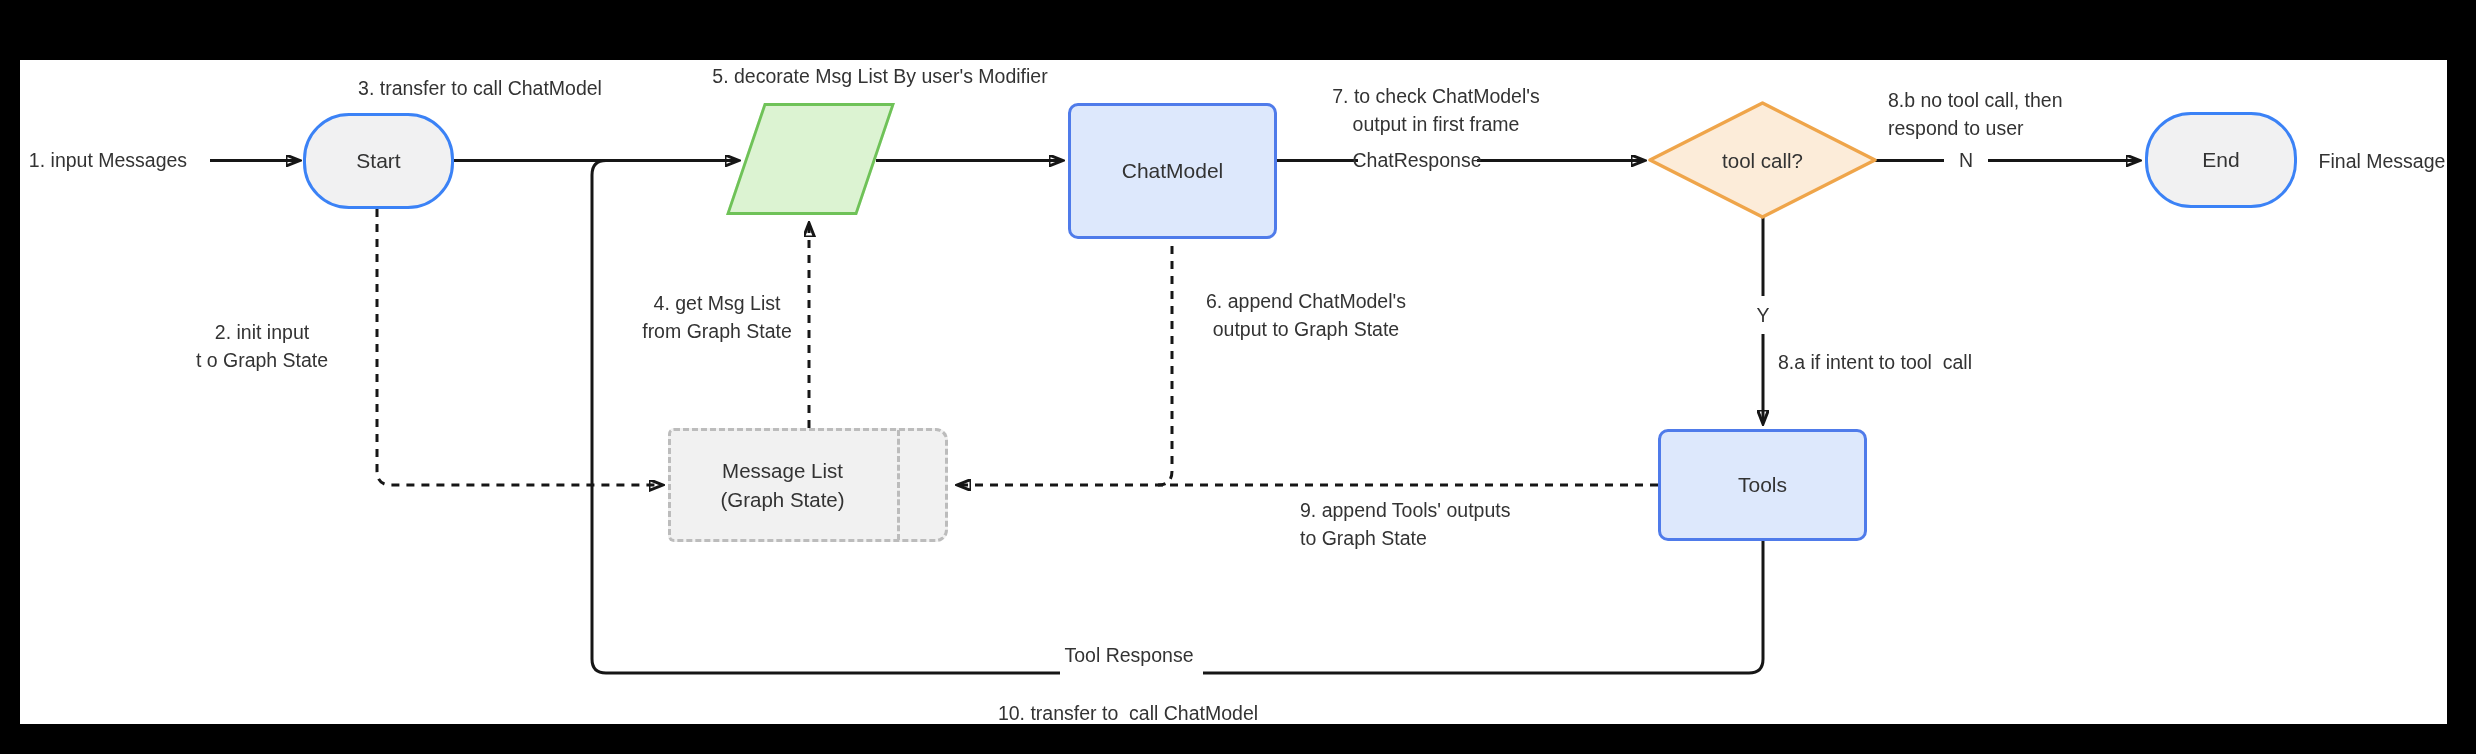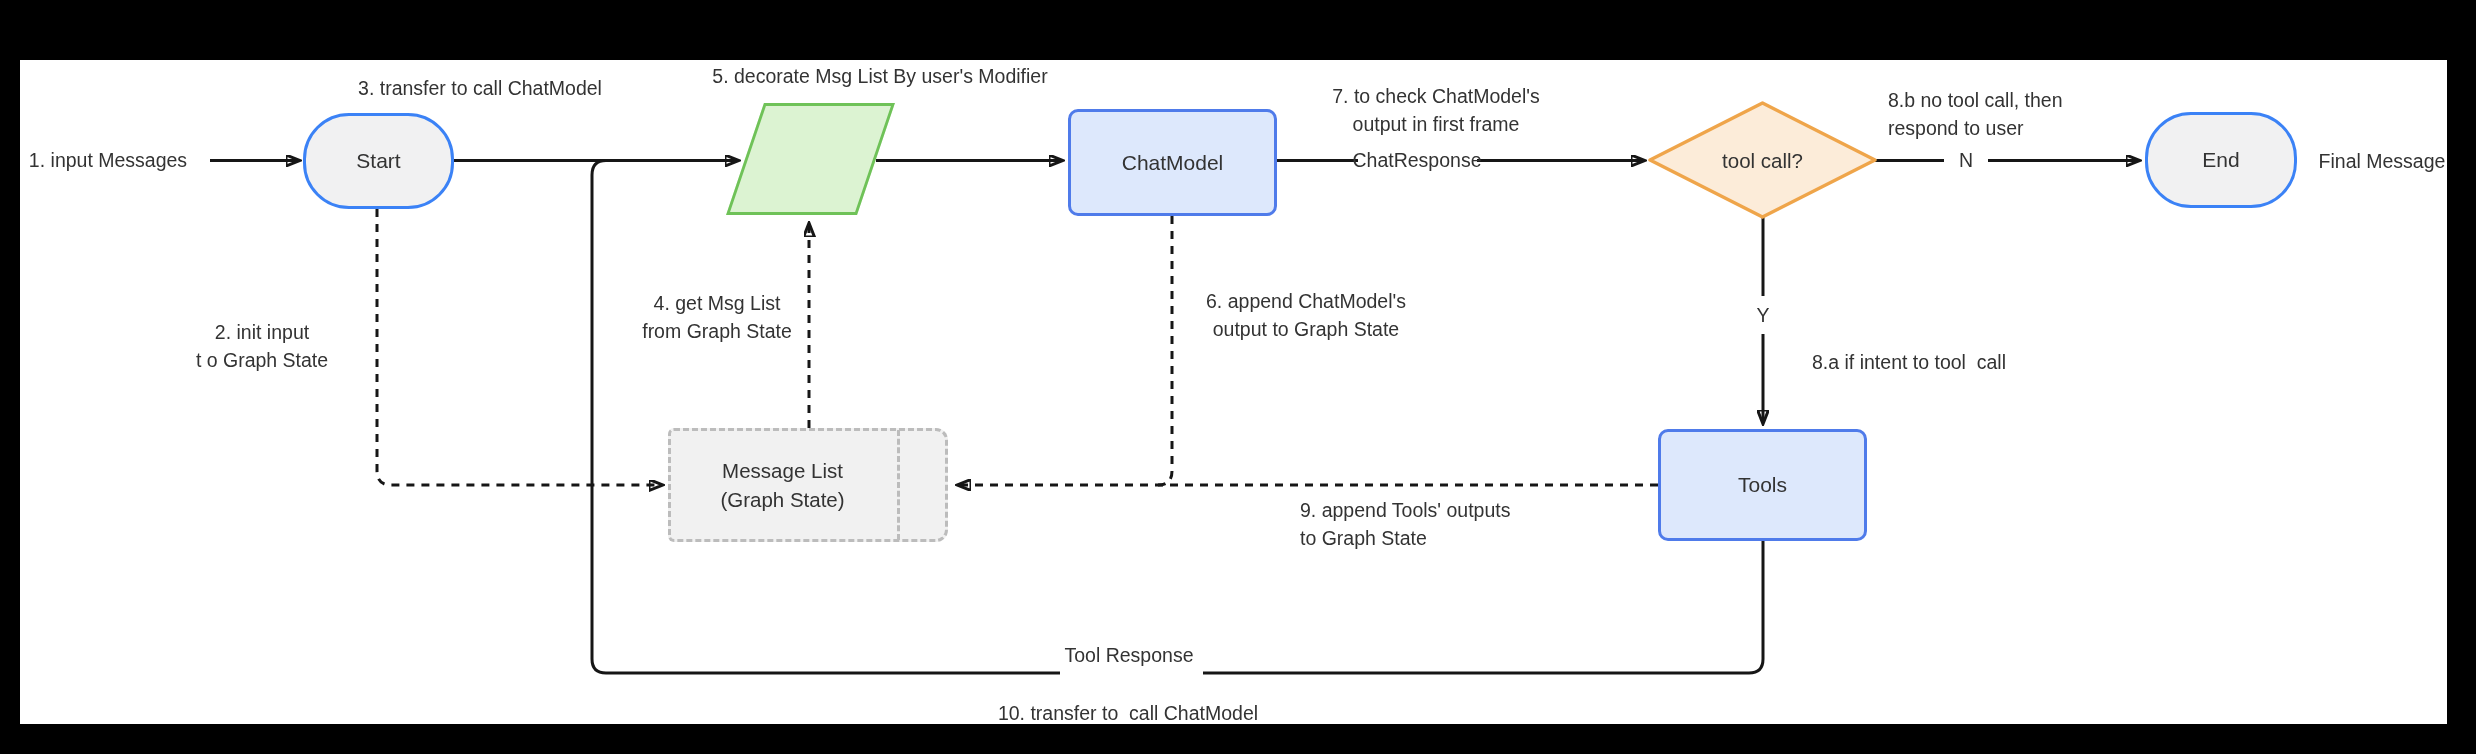--- a/index.html
+++ b/index.html
@@ -22,21 +22,21 @@
   .node-stadium{background:#f1f1f2;border:3px solid #3b82f6;border-radius:46px;font-size:21px;}
   .node-rect{background:#dde8fc;border:3px solid #4f7bea;border-radius:10px;font-size:21px;}
   .node-skew{background:#dcf3d2;border:3px solid #6fc258;transform:skewX(-18.7deg);}
   .node-label{position:absolute;display:flex;flex-direction:column;align-items:center;justify-content:center;
         color:#333;font-size:20.5px;line-height:29px;text-align:center;}
   .node-state{background:#f1f1f1;border:3px dashed #bcbcbc;border-radius:6px 12px 12px 6px;}
   .state-divider{position:absolute;top:-1px;bottom:-1px;border-left:3px dashed #bcbcbc;}
 
   .label{position:absolute;color:#333;font-size:19.5px;line-height:28px;white-space:nowrap;}
   .label.centered{transform:translate(-50%,-50%);text-align:center;}
-  .label.vcentered{transform:translateY(-50%);text-align:right;margin-left:34px;}
+  .label.vcentered{transform:translateY(-50%);text-align:right;}
   .label.pre{white-space:pre;}
 </style>
 </head>
 <body>
 
 <div class="stage">
 
   <div class="canvas"></div>
 
   <svg class="edges" width="2476" height="754">
@@ -74,21 +74,21 @@
 
     <polygon class="diamond" points="1650,160 1762.5,103 1875,160 1762.5,217"></polygon>
   </svg>
 
   <div class="node node-stadium" style="left:303px;top:113px;width:151px;height:96px;">
     <span>Start</span>
   </div>
 
   <div class="node node-skew" style="left:745px;top:103px;width:131px;height:112px;"></div>
 
-  <div class="node node-rect" style="left:1068px;top:109px;width:209px;height:107px;">
+  <div class="node node-rect" style="left:1068px;top:103px;width:209px;height:136px;">
     <span>ChatModel</span>
   </div>
 
   <div class="node-label" style="left:1672px;top:104px;width:181px;height:112px;font-size:20.5px;">
     <span>tool call?</span>
   </div>
 
   <div class="node node-stadium" style="left:2145px;top:112px;width:152px;height:96px;">
     <span>End</span>
   </div>

